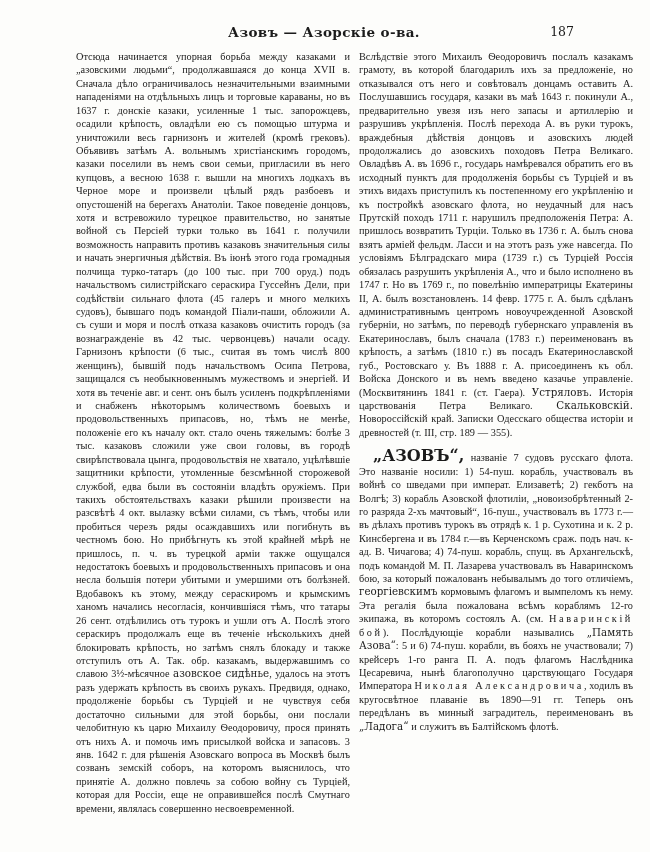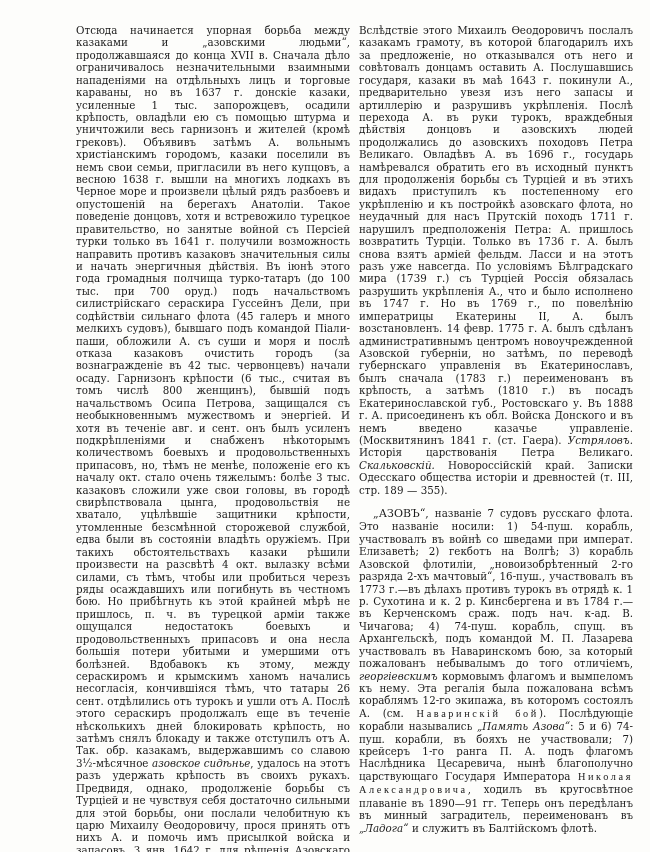--- a/index.html
+++ b/index.html
@@ -48,29 +48,33 @@
     line-height: 12.42px;
     word-spacing: 0.2px;
   }
   .para {
     margin: 0;
     text-align: justify;
   }
   .para.indent { text-indent: 14px; }
   .para + .para { margin-top: 0; }
   .para.entry { margin-top: 11px; }
-  .seg { font-style: normal; }
-  .seg-i { font-style: italic; }
-  .seg-b { font-weight: normal; font-size: 11px; }
+  .seg { font-style: normal; font-family: Liberation Serif, serif; }
+  .seg-i { }
+  .seg-b { font-weight: bold; font-size: 16px; }
   .seg-sp { letter-spacing: 2.6px; font-family: Liberation Serif, serif; }
 </style>
 </head>
 <body>
 
 <div class="page">
+  <div class="running-head">
+    <div class="running-title">Азовъ — Азорскіе о-ва.</div>
+    <div class="page-number">187</div>
+  </div>
   <div class="columns">
     <div class="column">
         <p class="para"><span class="seg">Отсюда начинается упорная борьба между казаками и „азовскими людьми“, продолжавшаяся до конца XVII в. Сначала дѣло ограничивалось незначительными взаимными нападеніями на отдѣльныхъ лицъ и торговые караваны, но въ 1637 г. донскіе казаки, усиленные 1 тыс. запорожцевъ, осадили крѣпость, овладѣли ею съ помощью штурма и уничтожили весь гарнизонъ и жителей (кромѣ грековъ). Объявивъ затѣмъ А. вольнымъ христіанскимъ городомъ, казаки поселили въ немъ свои семьи, пригласили въ него купцовъ, а весною 1638 г. вышли на многихъ лодкахъ въ Черное море и произвели цѣлый рядъ разбоевъ и опустошеній на берегахъ Анатоліи. Такое поведеніе донцовъ, хотя и встревожило турецкое правительство, но занятые войной съ Персіей турки только въ 1641 г. получили возможность направить противъ казаковъ значительныя силы и начать энергичныя дѣйствія. Въ іюнѣ этого года громадныя полчища турко-татаръ (до 100 тыс. при 700 оруд.) подъ начальствомъ силистрійскаго сераскира Гуссейнъ Дели, при содѣйствіи сильнаго флота (45 галеръ и много мелкихъ судовъ), бывшаго подъ командой Піали-паши, обложили А. съ суши и моря и послѣ отказа казаковъ очистить городъ (за вознагражденіе въ 42 тыс. червонцевъ) начали осаду. Гарнизонъ крѣпости (6 тыс., считая въ томъ числѣ 800 женщинъ), бывшій подъ начальствомъ Осипа Петрова, защищался съ необыкновеннымъ мужествомъ и энергіей. И хотя въ теченіе авг. и сент. онъ былъ усиленъ подкрѣпленіями и снабженъ нѣкоторымъ количествомъ боевыхъ и продовольственныхъ припасовъ, но, тѣмъ не менѣе, положеніе его къ началу окт. стало очень тяжелымъ: болѣе 3 тыс. казаковъ сложили уже свои головы, въ городѣ свирѣпствовала цынга, продовольствія не хватало, уцѣлѣвшіе защитники крѣпости, утомленные безсмѣнной сторожевой службой, едва были въ состояніи владѣть оружіемъ. При такихъ обстоятельствахъ казаки рѣшили произвести на разсвѣтѣ 4 окт. вылазку всѣми силами, съ тѣмъ, чтобы или пробиться черезъ ряды осаждавшихъ или погибнуть въ честномъ бою. Но прибѣгнуть къ этой крайней мѣрѣ не пришлось, п. ч. въ турецкой арміи также ощущался недостатокъ боевыхъ и продовольственныхъ припасовъ и она несла большія потери убитыми и умершими отъ болѣзней. Вдобавокъ къ этому, между сераскиромъ и крымскимъ ханомъ начались несогласія, кончившіяся тѣмъ, что татары 26 сент. отдѣлились отъ турокъ и ушли отъ А. Послѣ этого сераскиръ продолжалъ еще въ теченіе нѣсколькихъ дней блокировать крѣпость, но затѣмъ снялъ блокаду и также отступилъ отъ А. Так. обр. казакамъ, выдержавшимъ со славою 3½-мѣсячное </span><span class="seg-i">азовское сидѣнье</span><span class="seg">, удалось на этотъ разъ удержать крѣпость въ своихъ рукахъ. Предвидя, однако, продолженіе борьбы съ Турціей и не чувствуя себя достаточно сильными для этой борьбы, они послали челобитную къ царю Михаилу Ѳеодоровичу, прося принять отъ нихъ А. и помочь имъ присылкой войска и запасовъ. 3 янв. 1642 г. для рѣшенія Азовскаго вопроса въ Москвѣ былъ созванъ земскій соборъ, на которомъ выяснилось, что принятіе А. должно повлечь за собою войну съ Турціей, которая для Россіи, еще не оправившейся послѣ Смутнаго времени, являлась совершенно несвоевременной.</span></p>
       </div>
     <div class="column">
         <p class="para"><span class="seg">Вслѣдствіе этого Михаилъ Ѳеодоровичъ послалъ казакамъ грамоту, въ которой благодарилъ ихъ за предложеніе, но отказывался отъ него и совѣтовалъ донцамъ оставить А. Послушавшись государя, казаки въ маѣ 1643 г. покинули А., предварительно увезя изъ него запасы и артиллерію и разрушивъ укрѣпленія. Послѣ перехода А. въ руки турокъ, враждебныя дѣйствія донцовъ и азовскихъ людей продолжались до азовскихъ походовъ Петра Великаго. Овладѣвъ А. въ 1696 г., государь намѣревался обратить его въ исходный пунктъ для продолженія борьбы съ Турціей и въ этихъ видахъ приступилъ къ постепенному его укрѣпленію и къ постройкѣ азовскаго флота, но неудачный для насъ Прутскій походъ 1711 г. нарушилъ предположенія Петра: А. пришлось возвратить Турціи. Только въ 1736 г. А. былъ снова взятъ арміей фельдм. Ласси и на этотъ разъ уже навсегда. По условіямъ Бѣлградскаго мира (1739 г.) съ Турціей Россія обязалась разрушить укрѣпленія А., что и было исполнено въ 1747 г. Но въ 1769 г., по повелѣнію императрицы Екатерины II, А. былъ возстановленъ. 14 февр. 1775 г. А. былъ сдѣланъ административнымъ центромъ новоучрежденной Азовской губерніи, но затѣмъ, по переводѣ губернскаго управленія въ Екатеринославъ, былъ сначала (1783 г.) переименованъ въ крѣпость, а затѣмъ (1810 г.) въ посадъ Екатеринославской губ., Ростовскаго у. Въ 1888 г. А. присоединенъ къ обл. Войска Донского и въ немъ введено казачье управленіе. (Москвитянинъ 1841 г. (ст. Гаера). </span><span class="seg-i">Устряловъ.</span><span class="seg"> Исторія царствованія Петра Великаго. </span><span class="seg-i">Скальковскій.</span><span class="seg"> Новороссійскій край. Записки Одесскаго общества исторіи и древностей (т. III, стр. 189 — 355).</span></p>
         <p class="para indent entry"><span class="seg-b">„АЗОВЪ“,</span><span class="seg"> названіе 7 судовъ русскаго флота. Это названіе носили: 1) 54-пуш. корабль, участвовалъ въ войнѣ со шведами при императ. Елизаветѣ; 2) гекботъ на Волгѣ; 3) корабль Азовской флотиліи, „новоизобрѣтенный 2-го разряда 2-хъ мачтовый“, 16-пуш., участвовалъ въ 1773 г.—въ дѣлахъ противъ турокъ въ отрядѣ к. 1 р. Сухотина и к. 2 р. Кинсбергена и въ 1784 г.—въ Керченскомъ сраж. подъ нач. к-ад. В. Чичагова; 4) 74-пуш. корабль, спущ. въ Архангельскѣ, подъ командой М. П. Лазарева участвовалъ въ Наваринскомъ бою, за который пожалованъ небывалымъ до того отличіемъ, </span><span class="seg-i">георгіевскимъ</span><span class="seg"> кормовымъ флагомъ и вымпеломъ къ нему. Эта регалія была пожалована всѣмъ кораблямъ 12-го экипажа, въ которомъ состоялъ А. (см. </span><span class="seg-sp">Наваринскій бой</span><span class="seg">). Послѣдующіе корабли назывались </span><span class="seg-i">„Память Азова“</span><span class="seg">: 5 и 6) 74-пуш. корабли, въ бояхъ не участвовали; 7) крейсеръ 1-го ранга П. А. подъ флагомъ Наслѣдника Цесаревича, нынѣ благополучно царствующаго Государя Императора </span><span class="seg-sp">Николая Александровича</span><span class="seg">, ходилъ въ кругосвѣтное плаваніе въ 1890—91 гг. Теперь онъ передѣланъ въ минный заградитель, переименованъ въ </span><span class="seg-i">„Ладога“</span><span class="seg"> и служитъ въ Балтійскомъ флотѣ.</span></p>
       </div>
   </div>
 </div>

